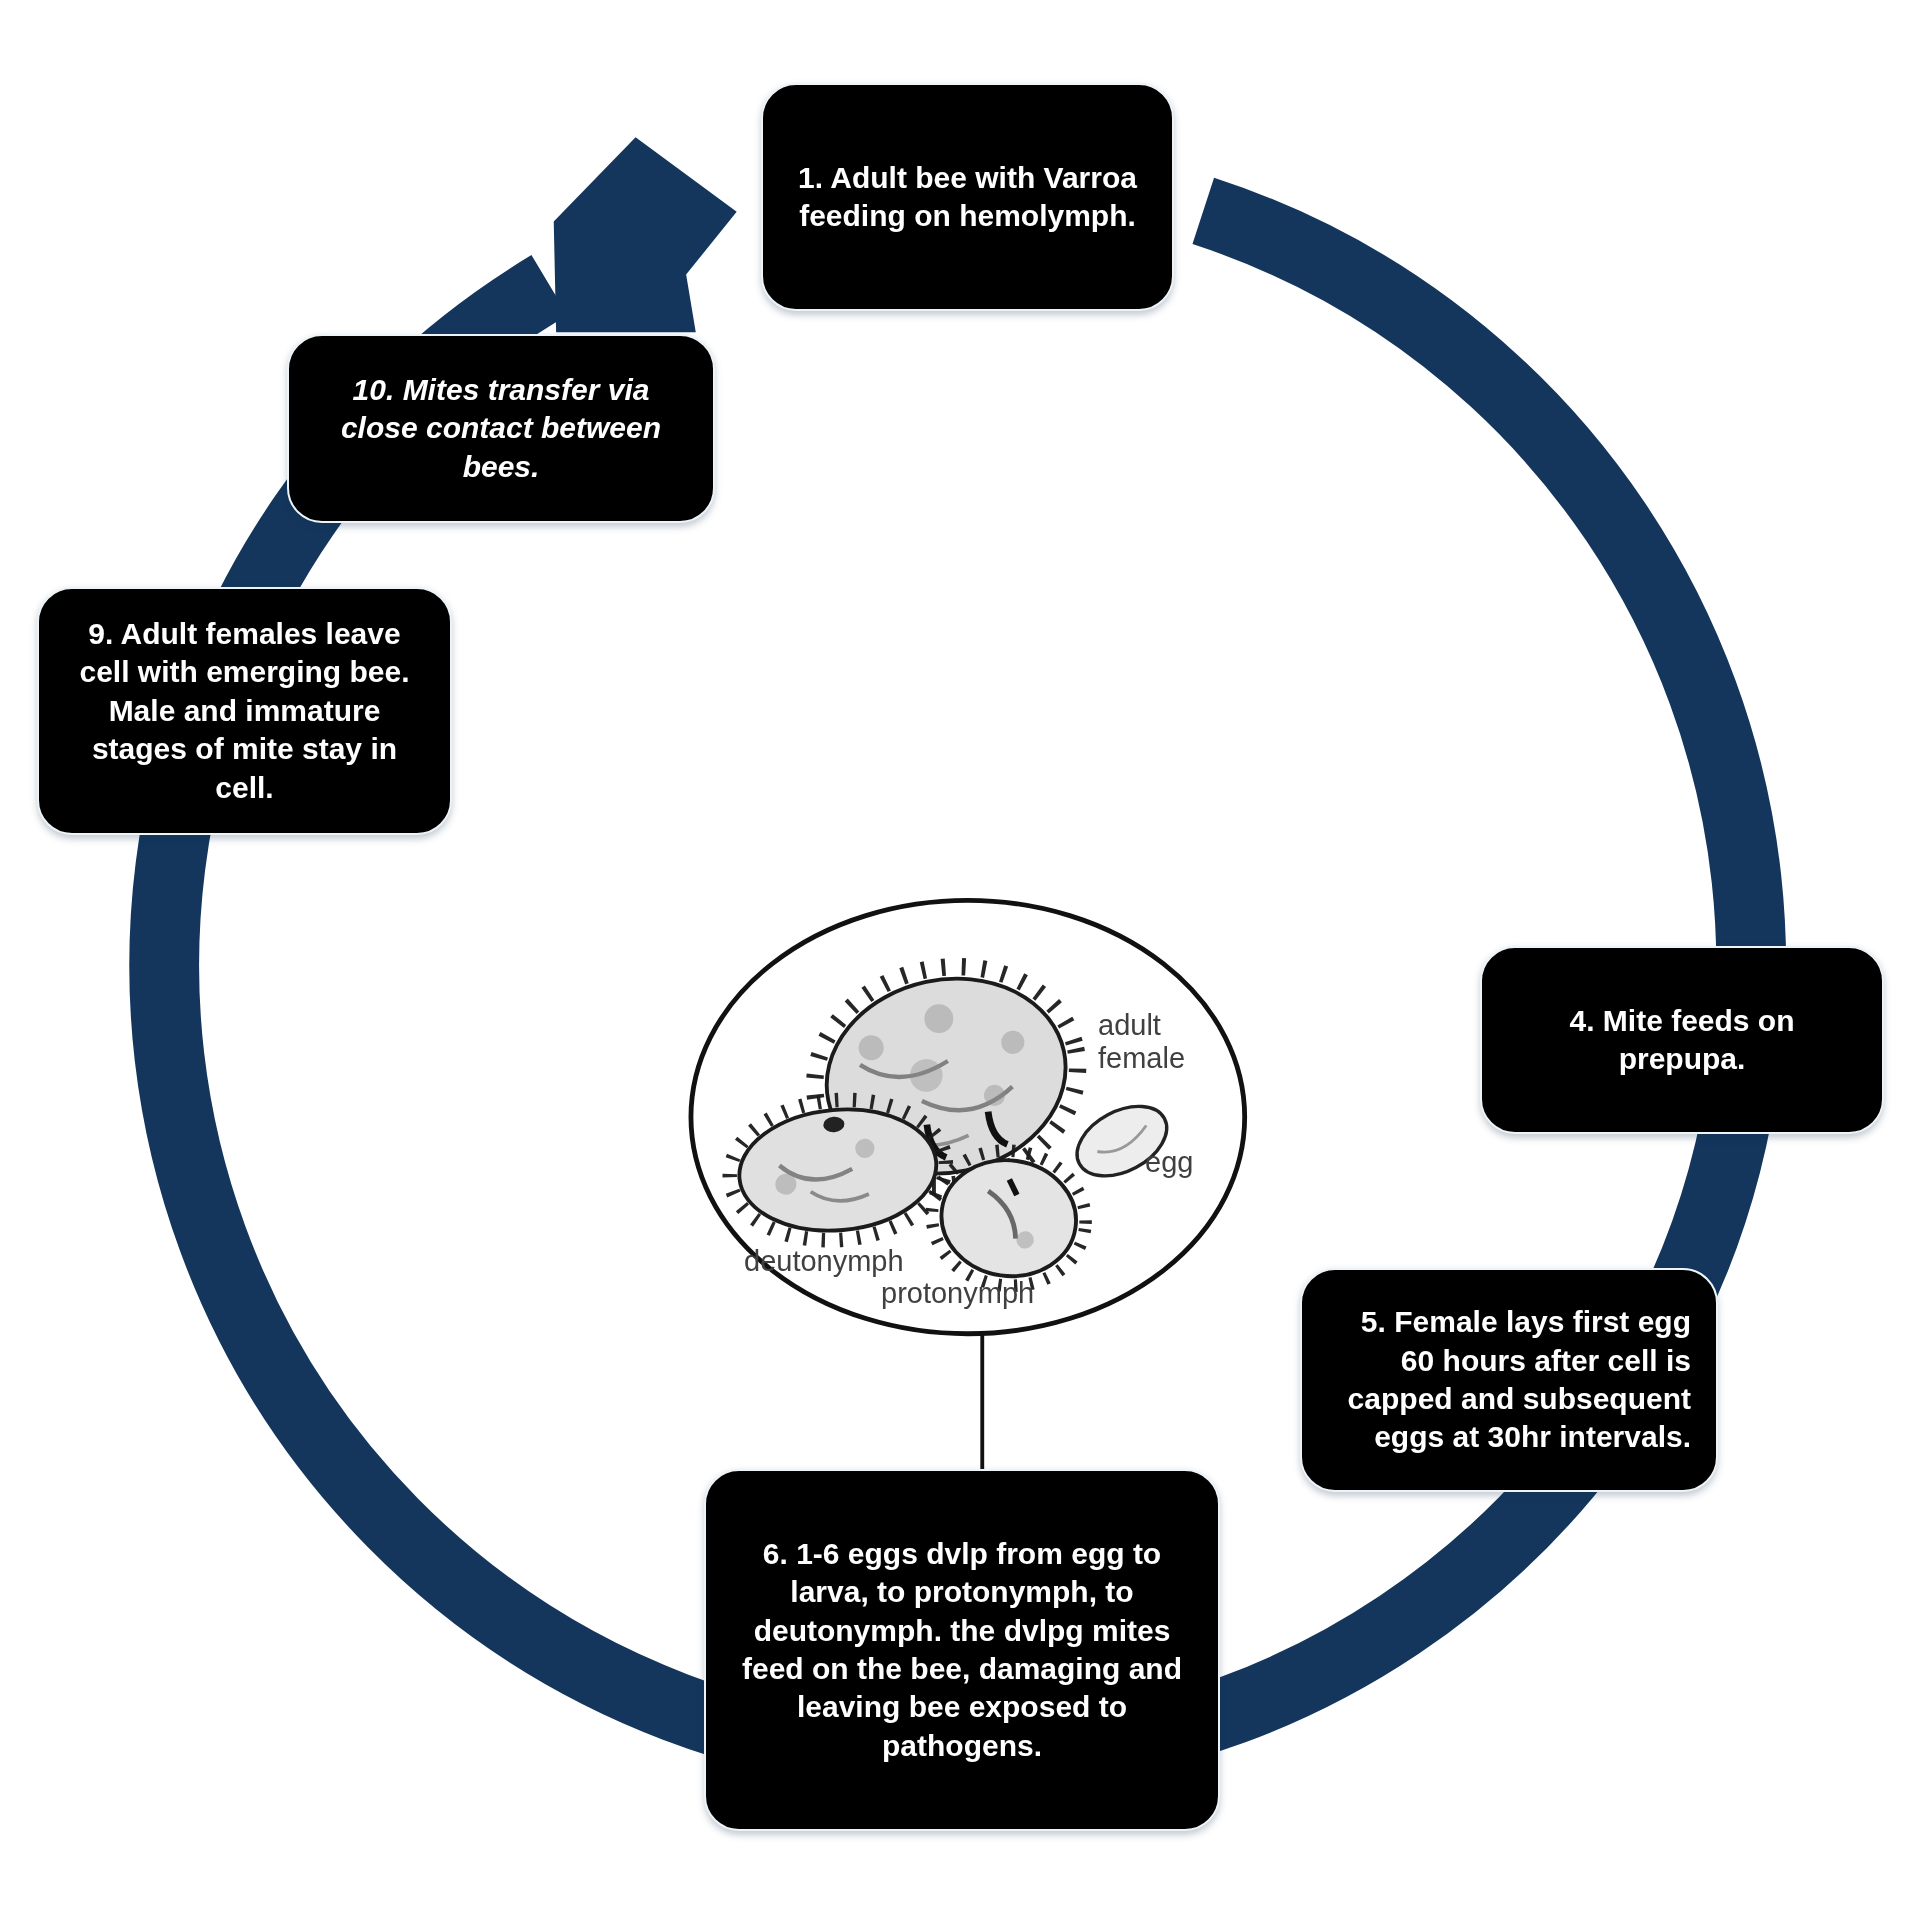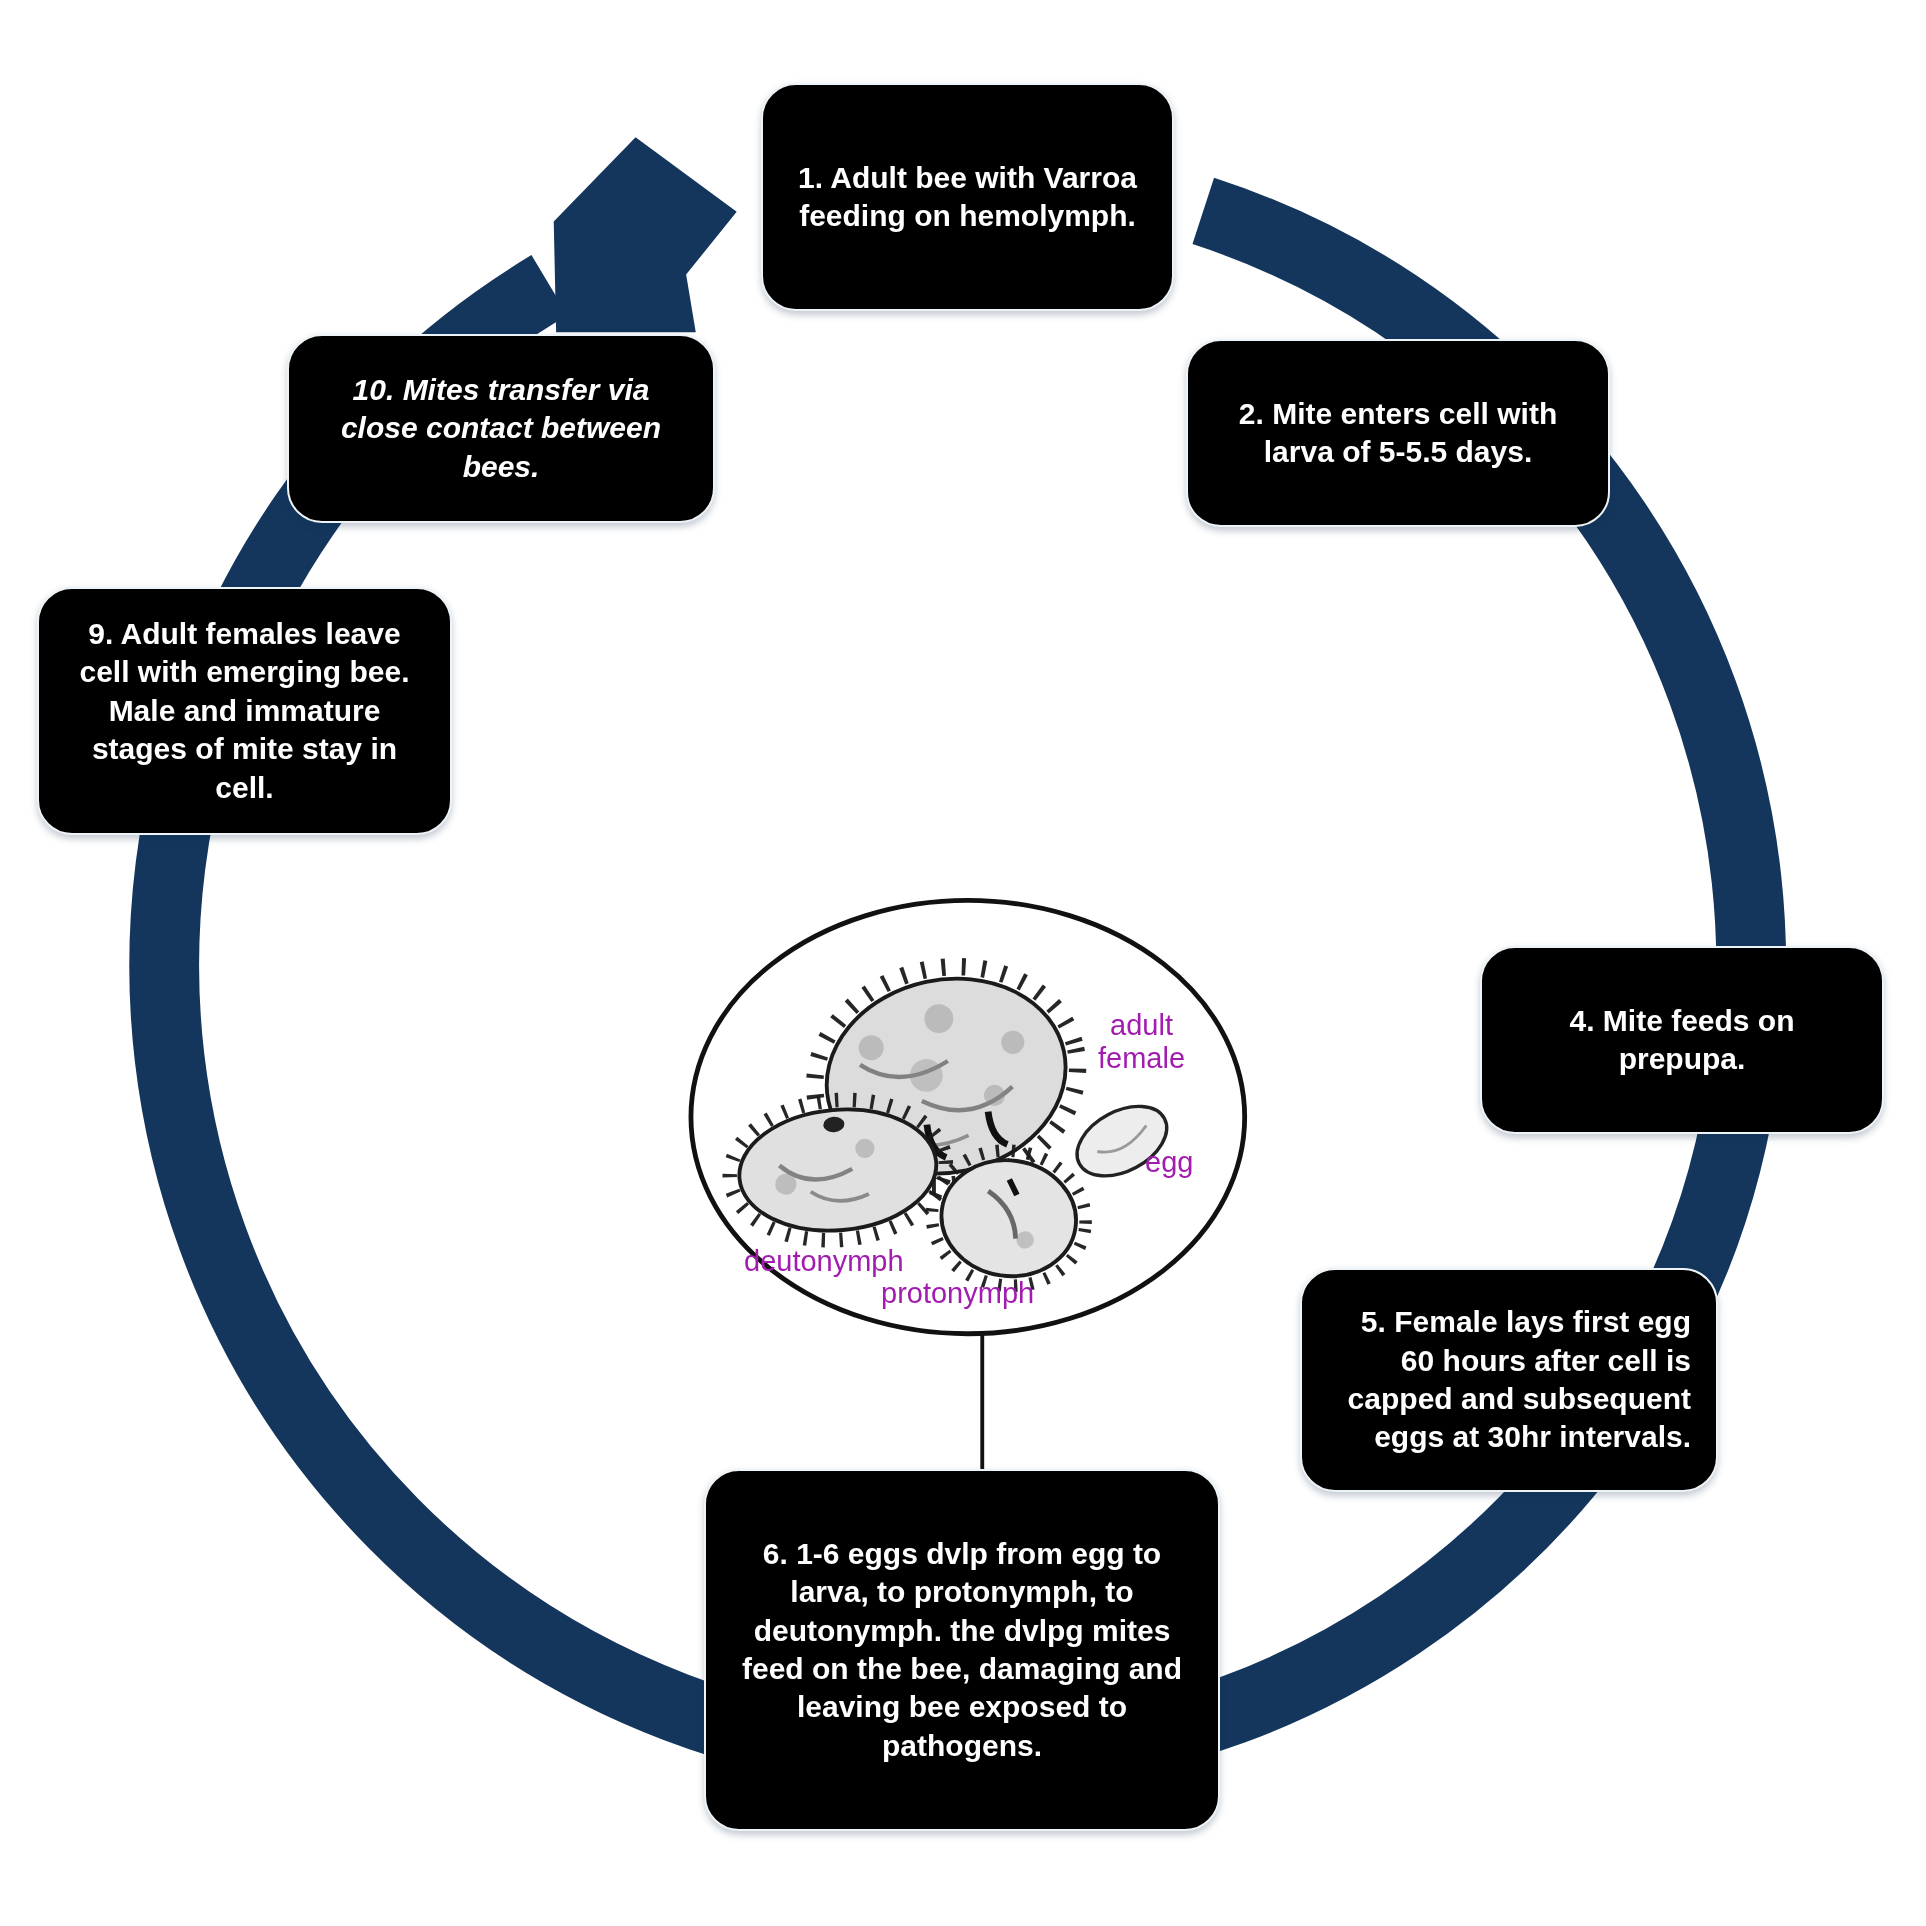--- a/index.html
+++ b/index.html
@@ -20,23 +20,22 @@
   .b2 {left:1186px;top:339px; width:424px; height:188px;}
   .b3 {left:1476px;top:598px;width:407px; height:207px;}
   .b4 {left:1480px;top:946px;width:404px; height:188px;}
   .b5 {left:1300px;top:1268px;width:418px; height:224px;text-align:right;}
   .b6 {left:704px;top:1469px;width:516px;height:362px;}
   .b7 {left:228px; top:1270px;width:418px; height:200px;}
   .b8 {left:39px;  top:946px;width:405px; height:192px;}
   .b9 {left:37px;  top:587px;width:415px; height:248px;justify-content:center;}
   .b10{left:287px; top:334px; width:428px; height:189px;font-style:italic;}
   .center-label{
-    position:absolute;z-index:1;color:#a21caf;font-size:29px;line-height:1.14;
+    position:absolute;z-index:1;color:#404040;font-size:29px;line-height:1.14;
     white-space:pre-line;
-    text-align:center;
   }
   .lbl-adult-female{left:1098px;top:1009px;}
   .lbl-egg{left:1145px;top:1146px;}
   .lbl-deutonymph{left:744px;top:1245px;}
   .lbl-protonymph{left:881px;top:1277px;}
 </style>
 </head>
 <body>
 
 <div id="stage">
@@ -92,23 +91,20 @@
 
   <div class="center-label lbl-adult-female">adult
 female</div>
   <div class="center-label lbl-egg">egg</div>
   <div class="center-label lbl-deutonymph">deutonymph</div>
   <div class="center-label lbl-protonymph">protonymph</div>
 
   <div class="step b1">
     <span>1. Adult bee with Varroa feeding on hemolymph.</span>
   </div>
-  <div class="step b2">
-    <span>2. Mite enters cell with larva of 5-5.5 days.</span>
-  </div>
   <div class="step b4">
     <span>4. Mite feeds on prepupa.</span>
   </div>
   <div class="step b5">
     <span>5. Female lays first egg 60 hours after cell is capped and subsequent eggs at 30hr intervals.</span>
   </div>
   <div class="step b6">
     <span>6. 1-6 eggs dvlp from egg to larva, to protonymph, to deutonymph. the dvlpg mites feed on the bee, damaging and leaving bee exposed to pathogens.</span>
   </div>
   <div class="step b9">

